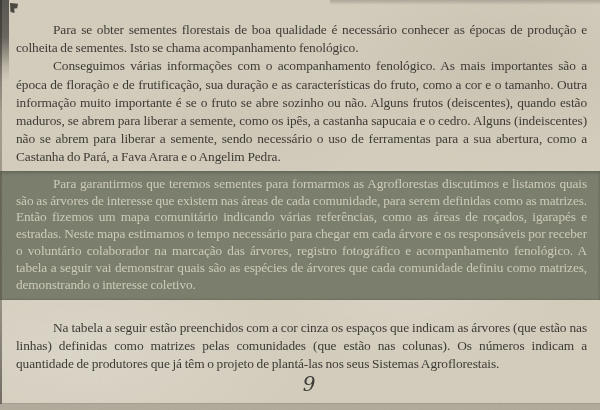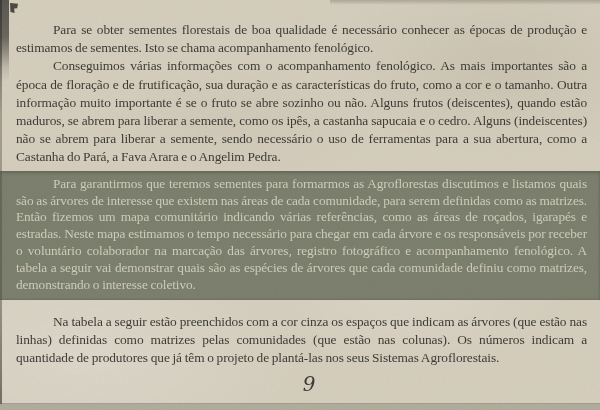--- a/index.html
+++ b/index.html
@@ -31,21 +31,21 @@
     line-height: 18.2px;
     letter-spacing: -0.1px;
     word-spacing: -0.5px;
     hyphens: none;
     position: relative;
     z-index: 1;
   }
   .highlight-band {
     position: relative;
     z-index: 1;
-    margin: 4px -13px 13px -16px;
+    margin: 4px -13px 19px -16px;
     padding: 5px 13px 6px 16px;
     background: var(--highlight-background, #7d816f);
     box-shadow: inset 0 2px 3px rgba(40,40,30,0.25), inset 0 -1px 2px rgba(40,40,30,0.15);
   }
   .highlight-band .par {
     color: var(--highlight-text, #d2cfbd);
     font-size: 13.3px;
     line-height: 16.9px;
   }
   .page-number {
@@ -116,21 +116,21 @@
     pointer-events: none;
     opacity: 0.55;
     mix-blend-mode: multiply;
   }
 </style>
 </head>
 <body>
 
 <div class="page">
 
-  <p class="par">Para se obter sementes florestais de boa qualidade é necessário conhecer as épocas de produção e estimamos de sementes. Isto se chama acompanhamento fenológico.</p>
+  <p class="par">Para se obter sementes florestais de boa qualidade é necessário conhecer as épocas de produção e colheita de sementes. Isto se chama acompanhamento fenológico.</p>
 
   <p class="par">Conseguimos várias informações com o acompanhamento fenológico. As mais importantes são a época de floração e de frutificação, sua duração e as características do fruto, como a cor e o tamanho. Outra informação muito importante é se o fruto se abre sozinho ou não. Alguns frutos (deiscentes), quando estão maduros, se abrem para liberar a semente, como os ipês, a castanha sapucaia e o cedro. Alguns (indeiscentes) não se abrem para liberar a semente, sendo necessário o uso de ferramentas para a sua abertura, como a Castanha do Pará, a Fava Arara e o Angelim Pedra.</p>
 
   <div class="highlight-band">
     <p class="par">Para garantirmos que teremos sementes para formarmos as Agroflorestas discutimos e listamos quais são as árvores de interesse que existem nas áreas de cada comunidade, para serem definidas como as matrizes. Então fizemos um mapa comunitário indicando várias referências, como as áreas de roçados, igarapés e estradas. Neste mapa estimamos o tempo necessário para chegar em cada árvore e os responsáveis por receber o voluntário colaborador na marcação das árvores, registro fotográfico e acompanhamento fenológico. A tabela a seguir vai demonstrar quais são as espécies de árvores que cada comunidade definiu como matrizes, demonstrando o interesse coletivo.</p>
   </div>
 
   <p class="par">Na tabela a seguir estão preenchidos com a cor cinza os espaços que indicam as árvores (que estão nas linhas) definidas como matrizes pelas comunidades (que estão nas colunas). Os números indicam a quantidade de produtores que já têm o projeto de plantá-las nos seus Sistemas Agroflorestais.</p>
 
   <div class="page-number">9</div>

